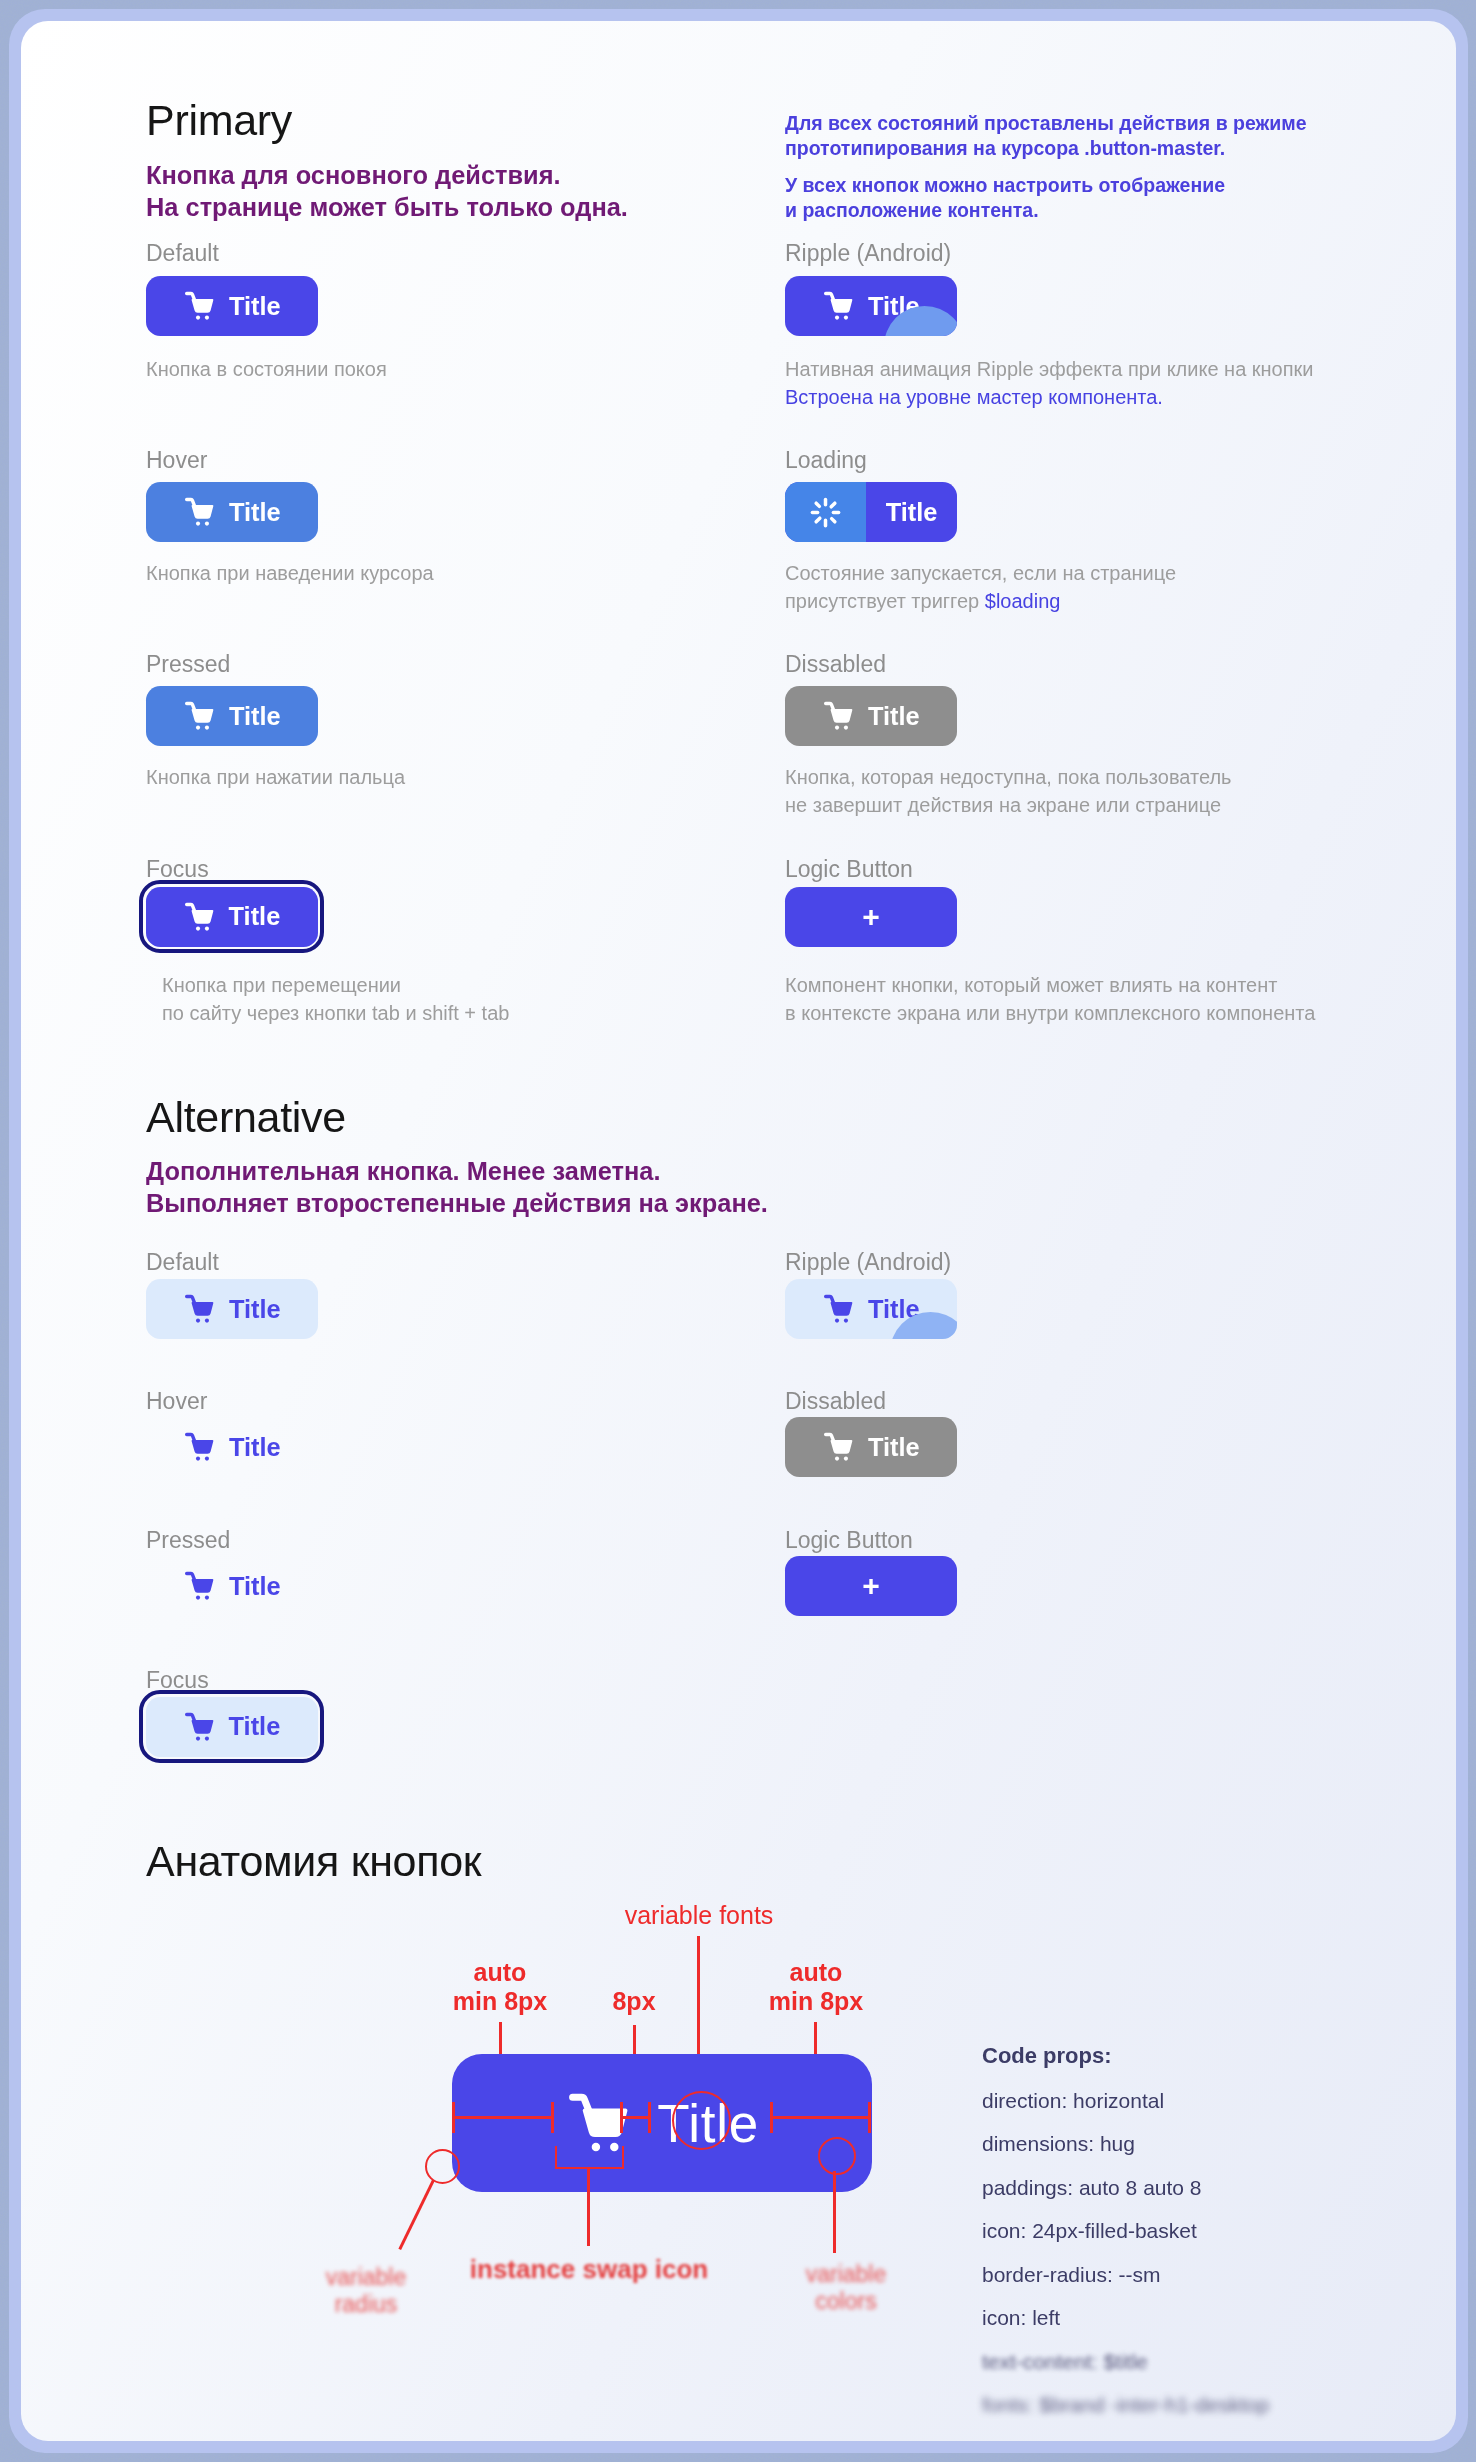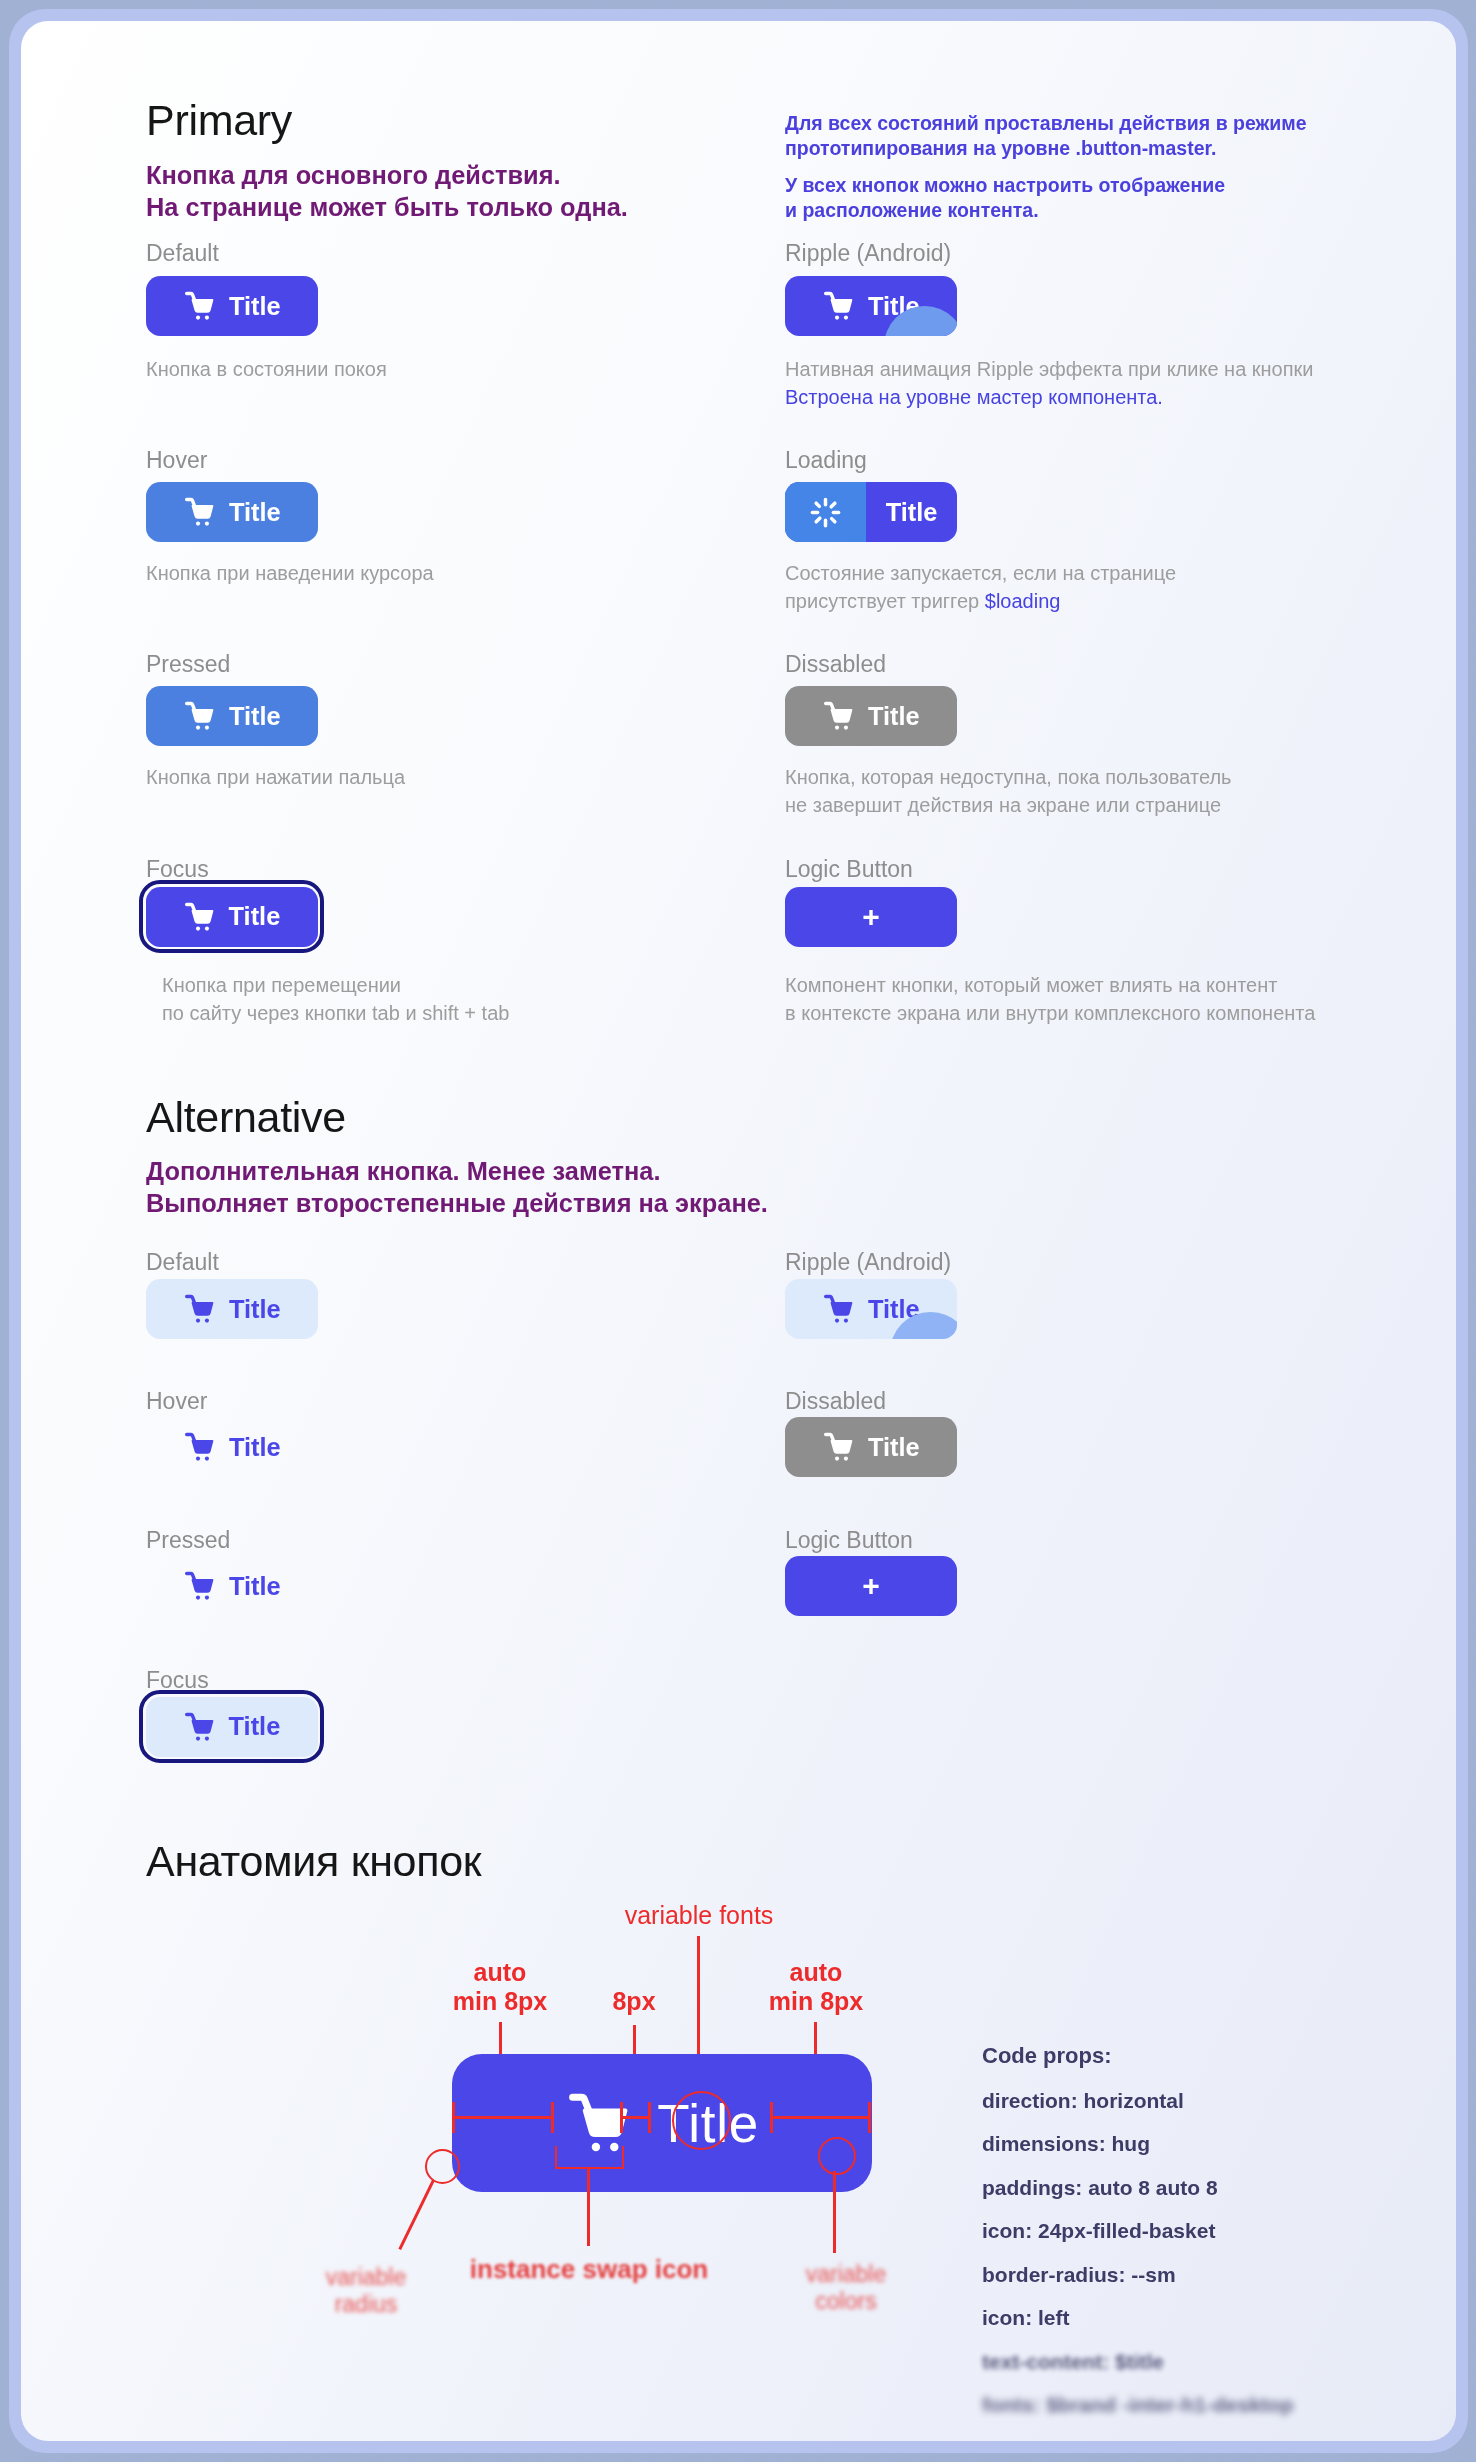--- a/index.html
+++ b/index.html
@@ -48,21 +48,21 @@
   .rcircle{position:absolute;border:2.6px solid #ee2b2b;border-radius:50%;background:transparent;}
   .rbracket{position:absolute;border-left:2.6px solid #ee2b2b;border-right:2.6px solid #ee2b2b;border-bottom:2.6px solid #ee2b2b;}
   .blur-label{font-size:23px;font-weight:500;color:#e85555;text-align:center;line-height:27px;white-space:nowrap;transform:translateX(-50%);filter:blur(2px);}
   .swap-label{font-size:26px;font-weight:700;color:#e43f3f;white-space:nowrap;transform:translateX(-50%);filter:blur(1.6px);}
   .anatomy-btn{position:absolute;left:452px;top:2054px;width:420px;height:138px;border-radius:30px;
     background:#4a46e8;display:flex;align-items:center;justify-content:center;gap:22px;color:#fff;}
   .anatomy-btn .cart{width:70px;height:70px;}
   .anatomy-title{font-size:53px;font-weight:300;letter-spacing:0.7px;color:#fff;}
   .code-props{position:absolute;left:982px;top:2043px;color:#3c3c66;}
   .code-head{font-size:22px;font-weight:700;margin-bottom:19.5px;}
-  .code-line{font-size:21px;font-weight:700;margin-bottom:19.5px;white-space:nowrap;}
+  .code-line{font-size:21px;font-weight:400;margin-bottom:19.5px;white-space:nowrap;}
   .code-line.b1{filter:blur(0.7px);}
   .code-line.b2{filter:blur(2.9px);opacity:.85;}
   .code-line.b3{filter:blur(3.6px);opacity:.8;}
 </style>
 </head>
 <body>
 
 <svg width="0" height="0" style="position:absolute">
   <defs>
     <symbol id="cart" viewBox="0 0 24 24">
@@ -95,21 +95,21 @@
 </svg>
 <div class="frame"></div>
 <div class="card"></div>
 
 <div class="abs h1" style="left:146px;top:96px;">Primary</div>
 <div class="abs section-desc" style="left:146px;top:159px;">
   <div>Кнопка для основного действия.</div>
   <div>На странице может быть только одна.</div>
 </div>
 <div class="abs note" style="left:785px;top:111px;">
-  <p><span>Для всех состояний проставлены действия в режиме</span><br><span>прототипирования на уровне .button-master.</span></p>
+  <p><span>Для всех состояний проставлены действия в режиме</span><br><span>прототипирования на курсора .button-master.</span></p>
   <p><span>У всех кнопок можно настроить отображение</span><br><span>и расположение контента.</span></p>
 </div>
 
 <div class="abs state-label" style="left:146px;top:240px;">Default</div>
 <div class="btn btn-primary" style="left:146px;top:276px;">
   <svg class="cart" viewBox="0 0 52 52" width="34" height="34">
       <use href="#cart"></use>
     </svg>
   <span>Title</span>
 </div>

